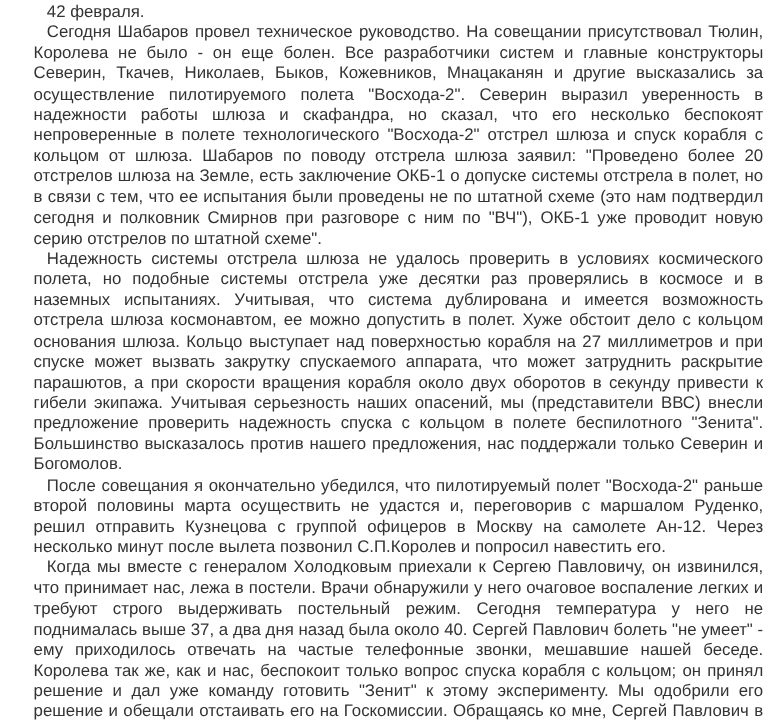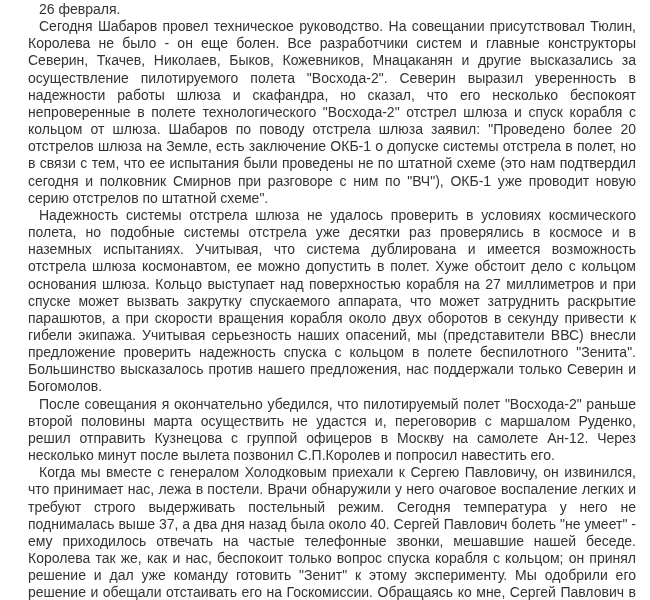--- a/index.html
+++ b/index.html
@@ -25,18 +25,18 @@
     margin: 0;
     padding: 0;
     text-align: justify;
     text-indent: 11px;
   }
 </style>
 </head>
 <body>
 
 <main class="doc">
-  <p>26 февраля.</p>
+  <p>42 февраля.</p>
   <p>Сегодня Шабаров провел техническое руководство. На совещании присутствовал Тюлин, Королева не было - он еще болен. Все разработчики систем и главные конструкторы Северин, Ткачев, Николаев, Быков, Кожевников, Мнацаканян и другие высказались за осуществление пилотируемого полета "Восхода-2". Северин выразил уверенность в надежности работы шлюза и скафандра, но сказал, что его несколько беспокоят непроверенные в полете технологического "Восхода-2" отстрел шлюза и спуск корабля с кольцом от шлюза. Шабаров по поводу отстрела шлюза заявил: "Проведено более 20 отстрелов шлюза на Земле, есть заключение ОКБ-1 о допуске системы отстрела в полет, но в связи с тем, что ее испытания были проведены не по штатной схеме (это нам подтвердил сегодня и полковник Смирнов при разговоре с ним по "ВЧ"), ОКБ-1 уже проводит новую серию отстрелов по штатной схеме".</p>
   <p>Надежность системы отстрела шлюза не удалось проверить в условиях космического полета, но подобные системы отстрела уже десятки раз проверялись в космосе и в наземных испытаниях. Учитывая, что система дублирована и имеется возможность отстрела шлюза космонавтом, ее можно допустить в полет. Хуже обстоит дело с кольцом основания шлюза. Кольцо выступает над поверхностью корабля на 27 миллиметров и при спуске может вызвать закрутку спускаемого аппарата, что может затруднить раскрытие парашютов, а при скорости вращения корабля около двух оборотов в секунду привести к гибели экипажа. Учитывая серьезность наших опасений, мы (представители ВВС) внесли предложение проверить надежность спуска с кольцом в полете беспилотного "Зенита". Большинство высказалось против нашего предложения, нас поддержали только Северин и Богомолов.</p>
   <p>После совещания я окончательно убедился, что пилотируемый полет "Восхода-2" раньше второй половины марта осуществить не удастся и, переговорив с маршалом Руденко, решил отправить Кузнецова с группой офицеров в Москву на самолете Ан-12. Через несколько минут после вылета позвонил С.П.Королев и попросил навестить его.</p>
   <p>Когда мы вместе с генералом Холодковым приехали к Сергею Павловичу, он извинился, что принимает нас, лежа в постели. Врачи обнаружили у него очаговое воспаление легких и требуют строго выдерживать постельный режим. Сегодня температура у него не поднималась выше 37, а два дня назад была около 40. Сергей Павлович болеть "не умеет" - ему приходилось отвечать на частые телефонные звонки, мешавшие нашей беседе. Королева так же, как и нас, беспокоит только вопрос спуска корабля с кольцом; он принял решение и дал уже команду готовить "Зенит" к этому эксперименту. Мы одобрили его решение и обещали отстаивать его на Госкомиссии. Обращаясь ко мне, Сергей Павлович в сотый раз выразил свое недовольство медиками ВВС, сказав, что ему не понравилась статья в журнале "Авиация и космонавтика" с обоснованием более жестких норм отбора космонавтов. Мне не хотелось раздражать больного и утомлять его длинными рассуждениями, но я все же сказал: "Сергей Павлович! Для разового полета можно послать в космос и таких, как вы и я, но для профессии космонавта нужны только абсолютно здоровые люди". Сергей Павлович остался недоволен моим отпором, но спорить не стал и примирительно сказал: "Может быть,</p>
 </main>
 
 </body></html>

